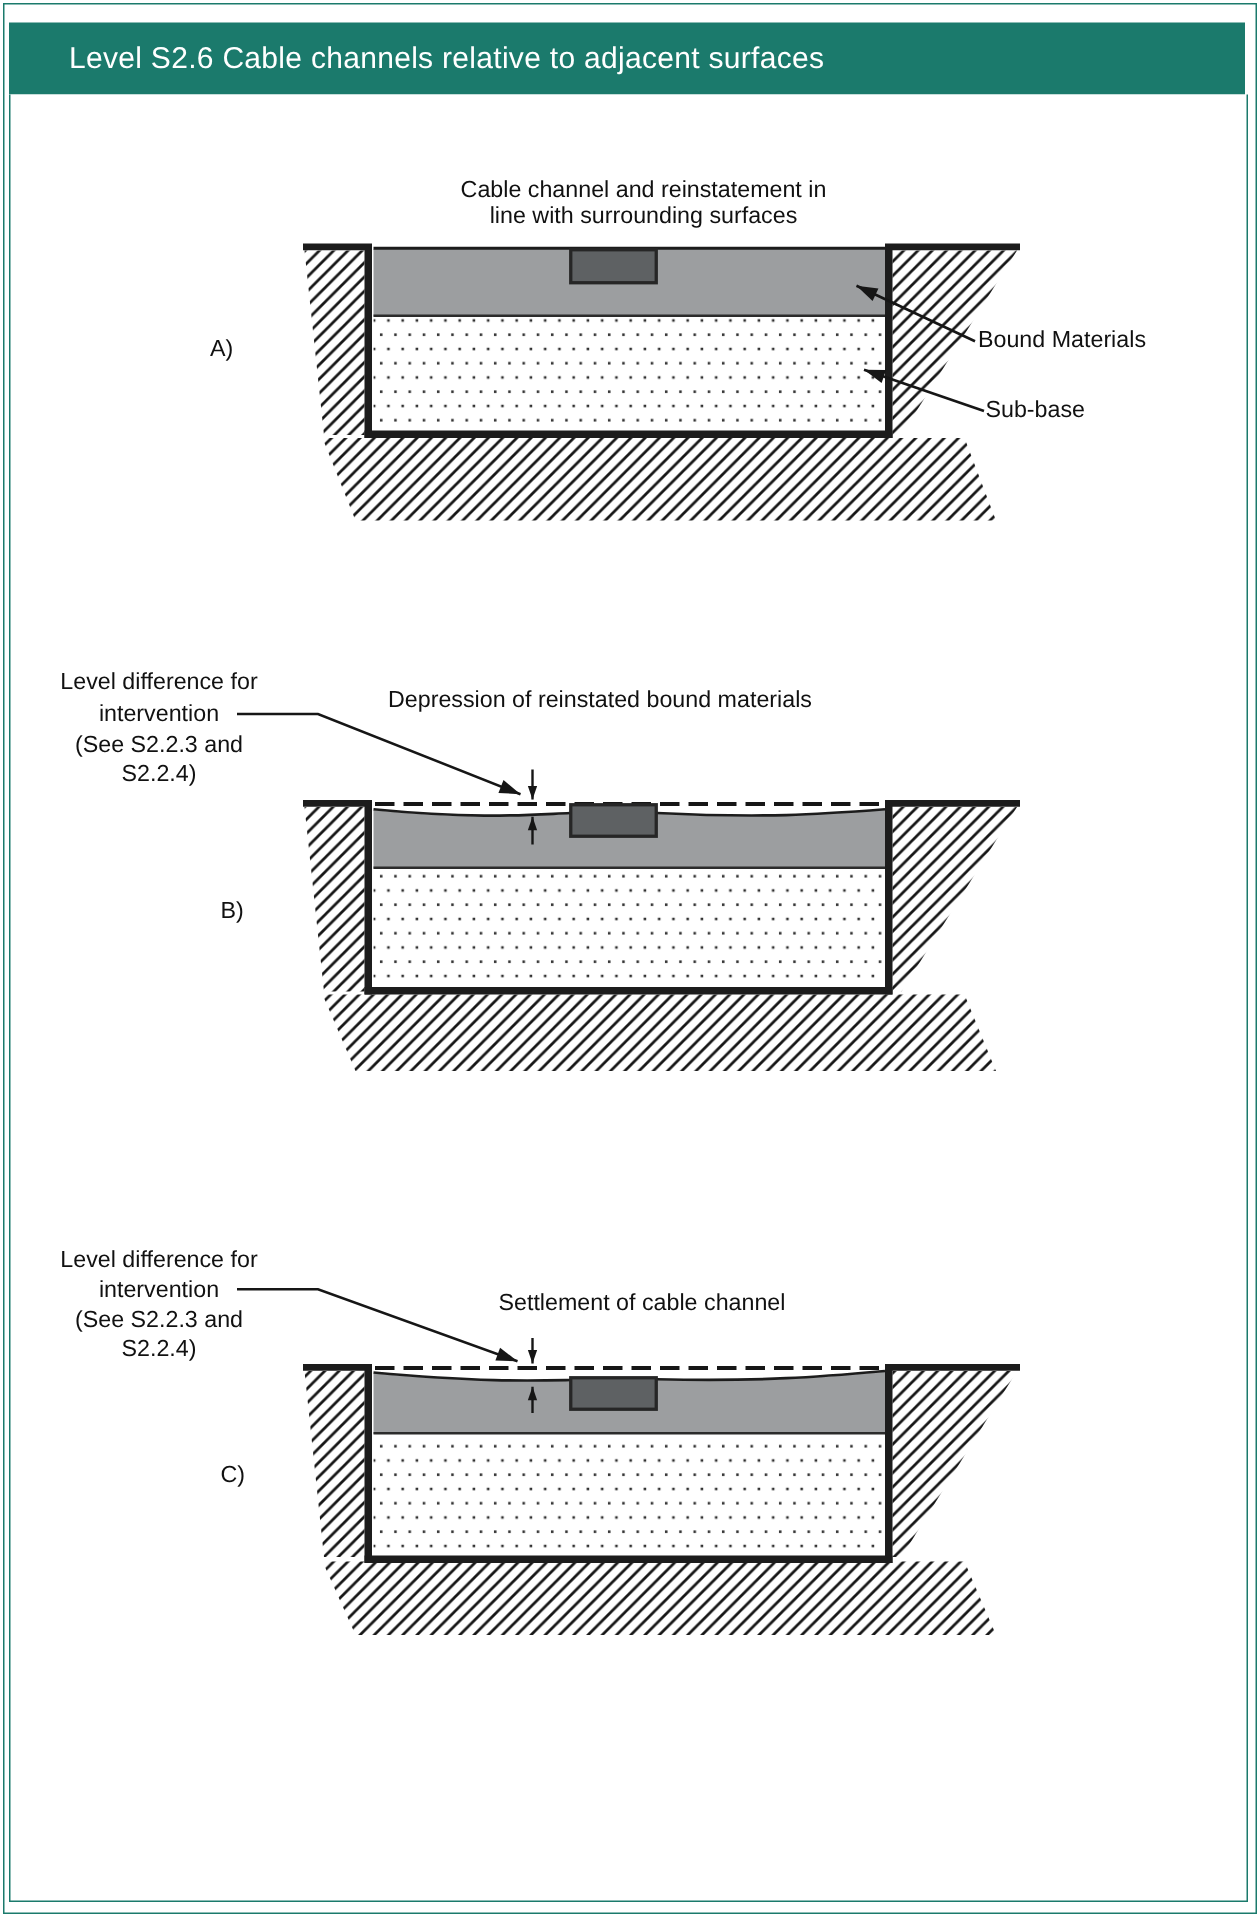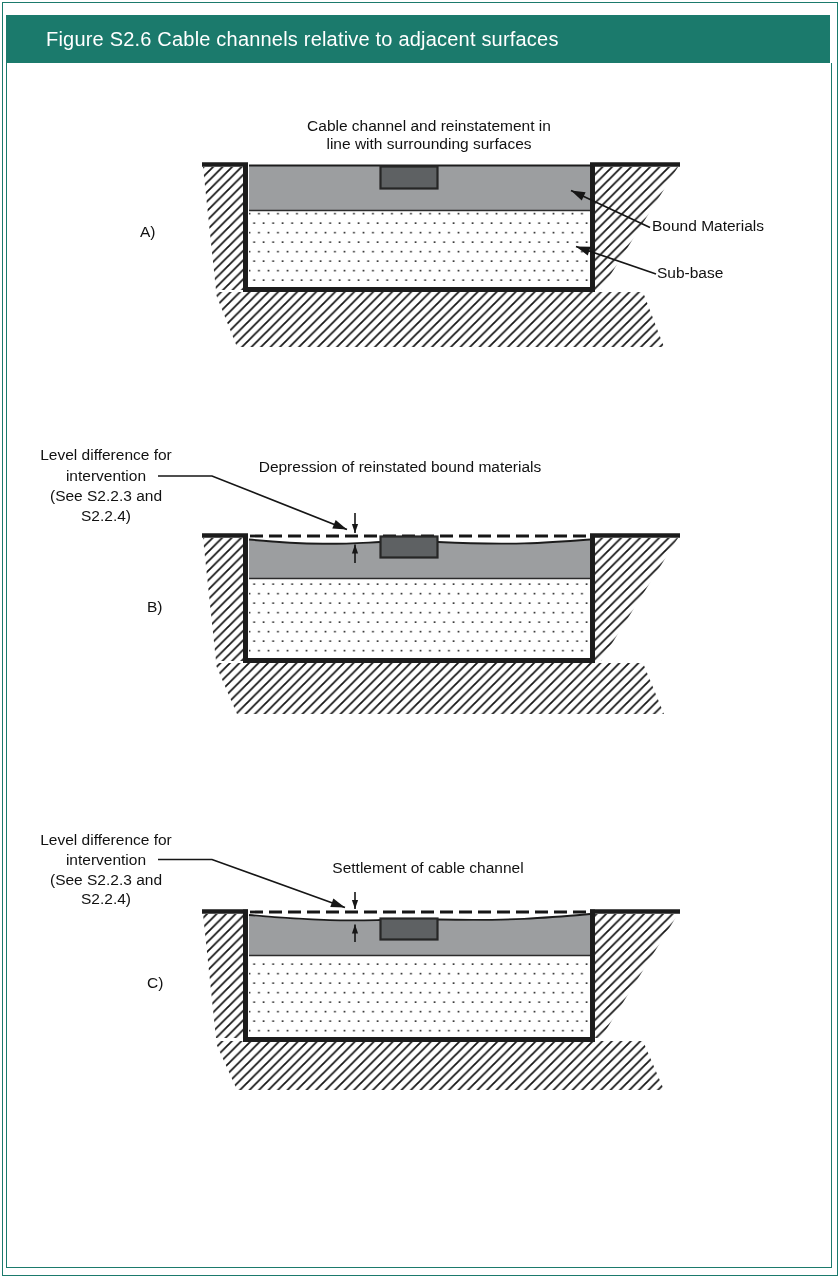--- a/index.html
+++ b/index.html
@@ -15,21 +15,21 @@
         border-bottom:1.5px solid #1b7a6c;background:#ffffff;}
   svg.fig{position:absolute;left:0;top:0;width:840px;height:1281px;}
   svg.fig text{font-family:"Liberation Sans", sans-serif;font-size:15.5px;fill:#111111;}
 </style>
 </head>
 <body>
 
 <div class="page">
 
   <div class="header-bar">
-    <span class="title">Figure S2.6 Cable channels relative to adjacent surfaces</span>
+    <span class="title">Level S2.6 Cable channels relative to adjacent surfaces</span>
   </div>
 
   <div class="content-box"></div>
   <div class="outer-frame"></div>
 
   <svg class="fig" viewBox="0 0 840 1281">
     <defs>
       <pattern id="hatch" patternUnits="userSpaceOnUse" width="9.5" height="9.5">
         <path d="M-2.4,2.4 L2.4,-2.4 M-2.4,11.9 L11.9,-2.4 M7.1,11.9 L11.9,7.1" stroke="#161616" stroke-width="1.8" fill="none"></path>
       </pattern>

